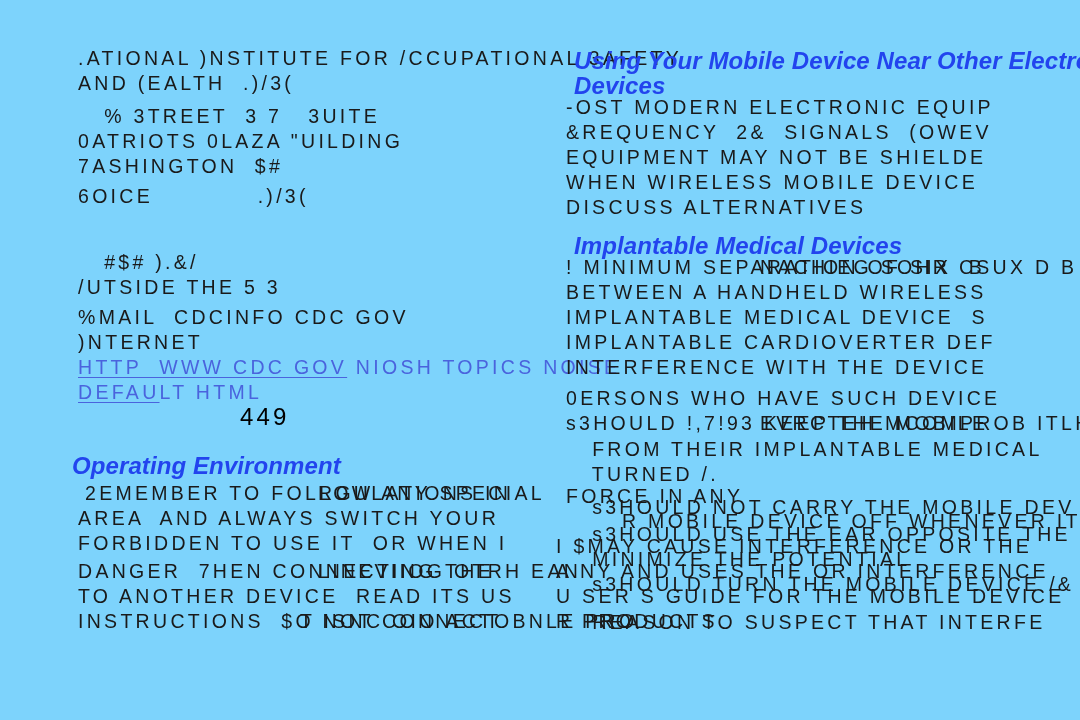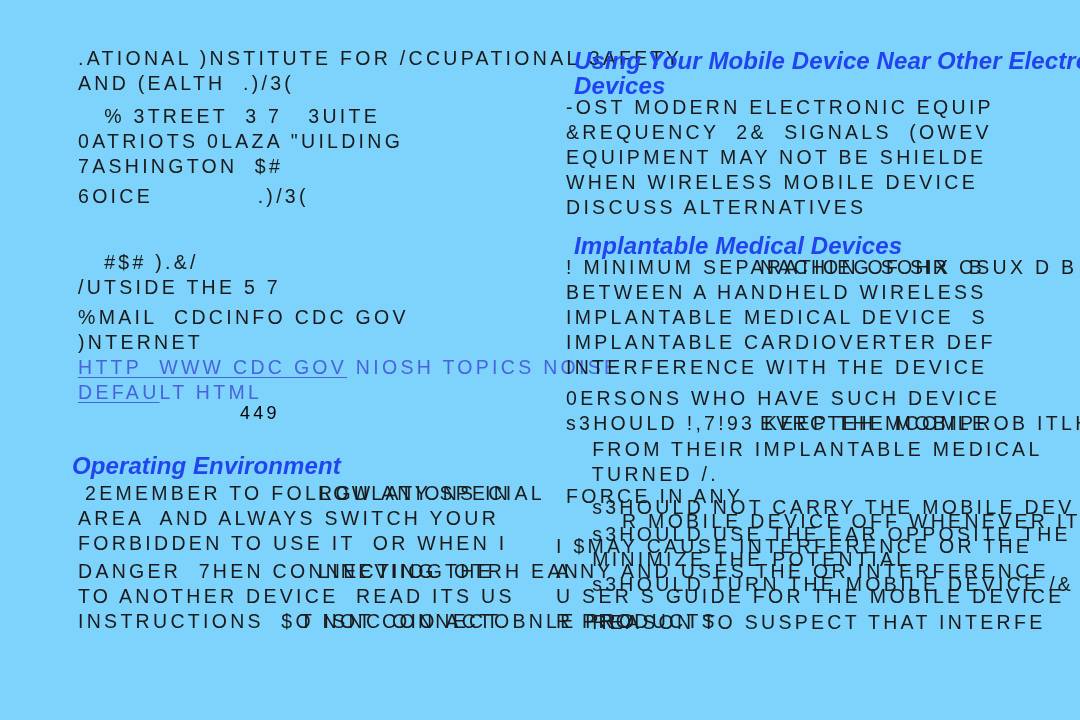--- a/index.html
+++ b/index.html
@@ -62,21 +62,21 @@
   }
   .link .u {
     text-decoration: underline;
     text-underline-offset: 3px;
   }
 
   .pagenum {
     position: absolute;
     white-space: pre;
     font-family: "Liberation Sans", sans-serif;
-    font-size: 18px;
+    font-size: 24px;
     letter-spacing: 3.2px;
     color: #000000;
   }
 
   
   .layer2 {
     opacity: 1;
   }
 </style>
 </head>
@@ -85,21 +85,21 @@
 <div id="page">
 
   <div class="ln body-txt" style="left:78px; top:46px;">.ATIONAL )NSTITUTE FOR /CCUPATIONAL 3AFETY</div>
   <div class="ln body-txt" style="left:78px; top:71px;">AND (EALTH  .)/3(</div>
   <div class="ln body-txt" style="left:78px; top:104px;">   % 3TREET  3 7   3UITE</div>
   <div class="ln body-txt" style="left:78px; top:129px;">0ATRIOTS 0LAZA "UILDING</div>
   <div class="ln body-txt" style="left:78px; top:154px;">7ASHINGTON  $#</div>
   <div class="ln body-txt" style="left:78px; top:184px;">6OICE            .)/3(</div>
 
   <div class="ln body-txt" style="left:78px; top:250px;">   #$# ).&amp;/</div>
-  <div class="ln body-txt" style="left:78px; top:275px;">/UTSIDE THE 5 7</div>
+  <div class="ln body-txt" style="left:78px; top:275px;">/UTSIDE THE 5 3</div>
   <div class="ln body-txt" style="left:78px; top:305px;">%MAIL  CDCINFO CDC GOV</div>
   <div class="ln body-txt" style="left:78px; top:330px;">)NTERNET</div>
 
   <div class="ln body-txt link" style="left:78px; top:355px;"><span class="u">HTTP  WWW CDC GOV</span><span> NIOSH TOPICS NOISE</span></div>
   <div class="ln body-txt link" style="left:78px; top:380px;"><span class="u">DEFAU</span><span>LT HTML</span></div>
 
   <div class="pagenum" style="left:240px; top:403px;">449</div>
 
   <div class="head" style="left:64px; top:446px; color:#2244ee;">Operating Environment</div>
 

